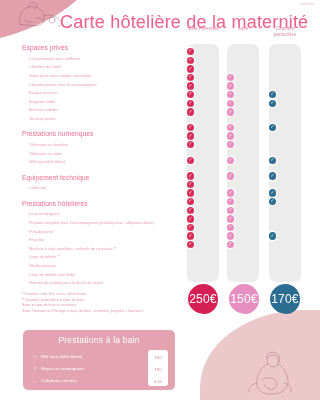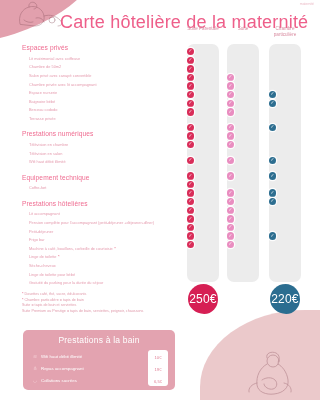--- a/index.html
+++ b/index.html
@@ -289,21 +289,22 @@
       <div class="check c1" style="left: 186.8px; top: 223.784px;">✓</div>
       <div class="check c2" style="left: 226.8px; top: 223.784px;">✓</div>
       <div class="check c1" style="left: 186.8px; top: 232.378px;">✓</div>
       <div class="check c2" style="left: 226.8px; top: 232.378px;">✓</div>
       <div class="check c3" style="left: 268.8px; top: 232.378px;">✓</div>
       <div class="check c1" style="left: 186.8px; top: 240.972px;">✓</div>
       <div class="check c2" style="left: 226.8px; top: 240.972px;">✓</div>
     </div>
 
   <div class="price p1">250€</div>
-  <div class="price p3">220€</div>
+  <div class="price p2">150€</div>
+  <div class="price p3">170€</div>
 
   <div class="notes" id="notes">
       <div class="note"><span class="st">*</span> <span>Dosettes café, thé, sucre, édulcorants</span></div>
       <div class="note"><span class="st">*</span> <span>Chambre particulière = tapis de bain</span></div>
       <div class="note"><span>Suite = tapis de bain et serviettes</span></div>
       <div class="note"><span>Suite Premium ou Prestige = tapis de bain, serviettes, peignoir, chaussons</span></div>
     </div>
 
   <div class="carte">
     <div class="carte-title">Prestations à la bain</div>

